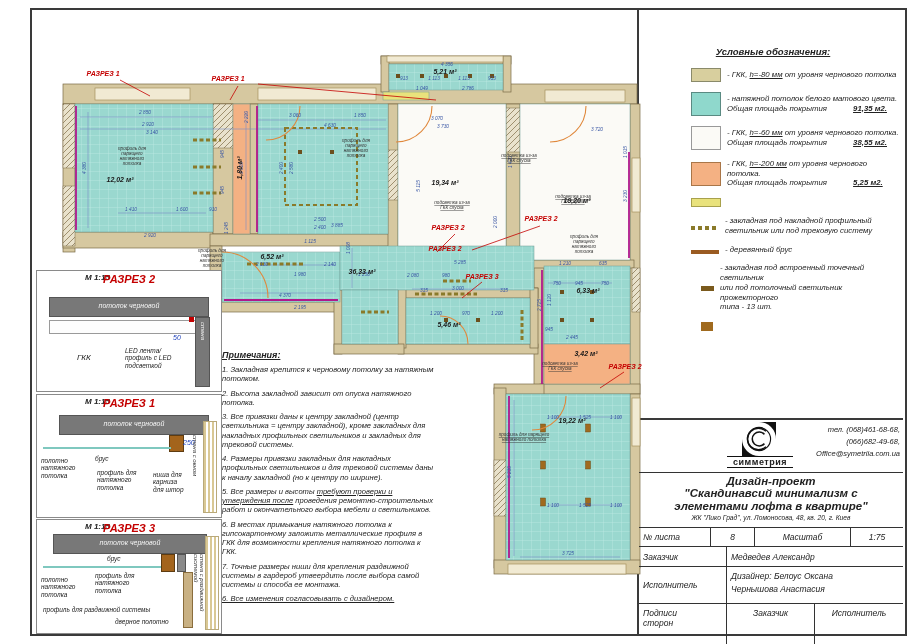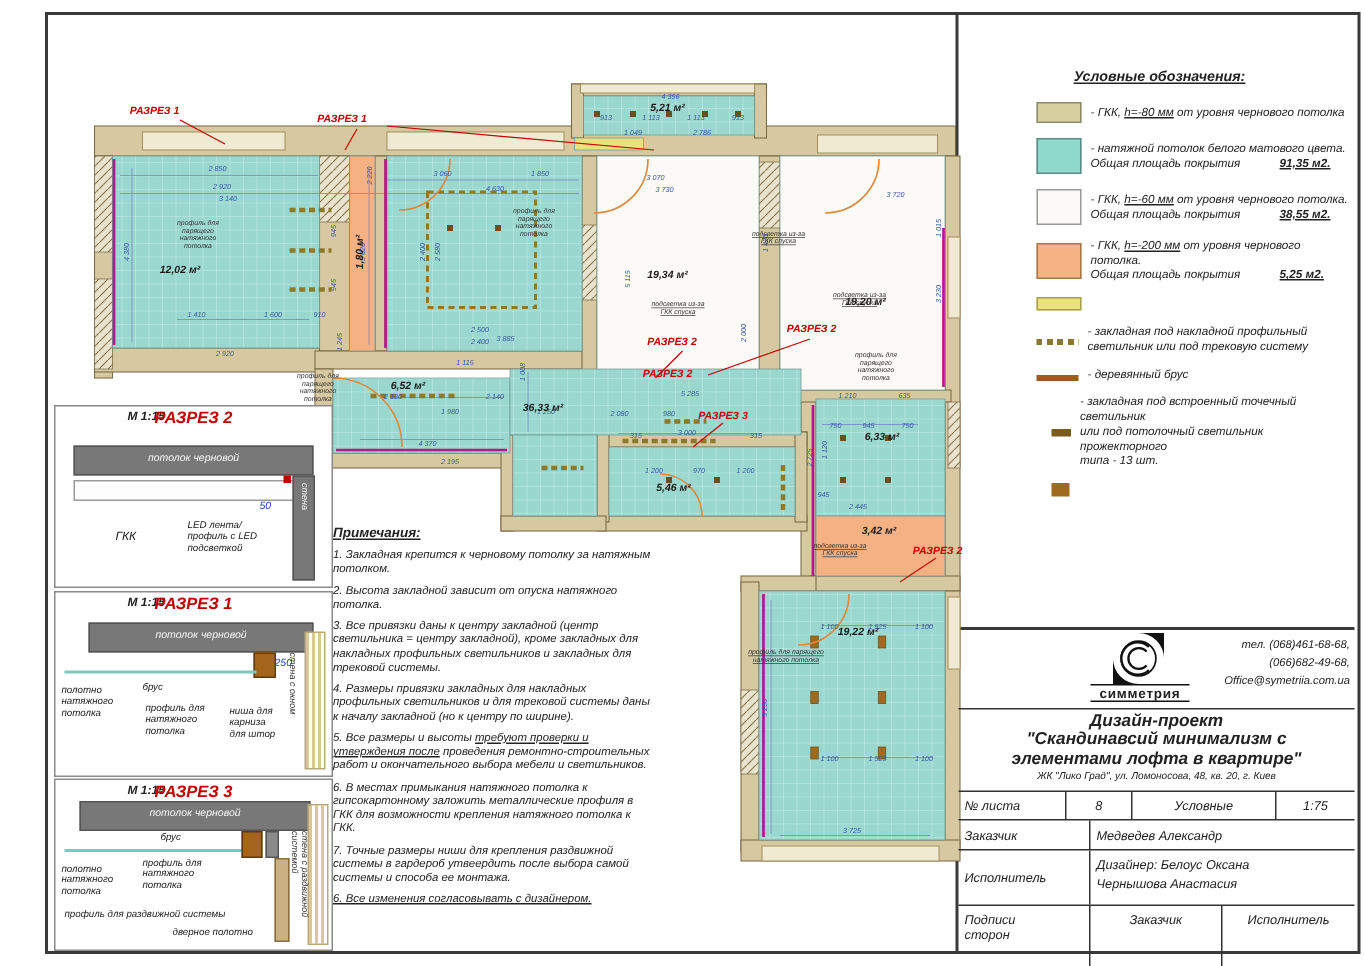--- a/index.html
+++ b/index.html
@@ -473,21 +473,21 @@
     </div>
     <div class="tb-title">
       <div class="l1">Дизайн-проект</div>
       <div class="l2" style="white-space:pre-line;">"Скандинавсий минимализм с
 элементами лофта в квартире"</div>
       <div class="addr">ЖК "Лико Град", ул. Ломоносова, 48, кв. 20, г. Киев</div>
     </div>
     <div class="tb-row r1">
       <div>№ листа</div>
       <div class="c-center">8</div>
-      <div class="c-center">Условные</div>
+      <div class="c-center">Масштаб</div>
       <div class="c-center">1:75</div>
     </div>
     <div class="tb-row r2">
       <div>Заказчик</div>
       <div>Медведев Александр</div>
     </div>
     <div class="tb-row r3">
       <div>Исполнитель</div>
       <div class="exec">Дизайнер:  Белоус Оксана
 Чернышова Анастасия</div>

